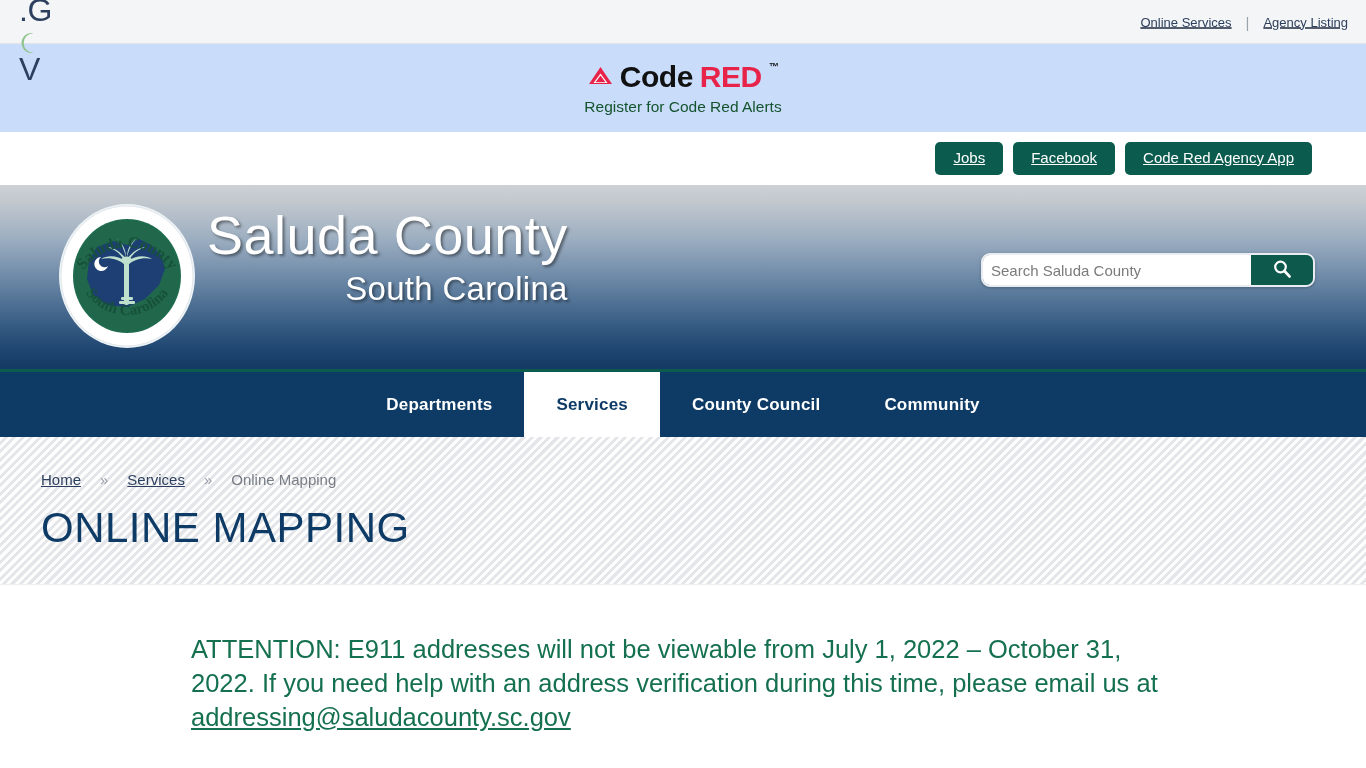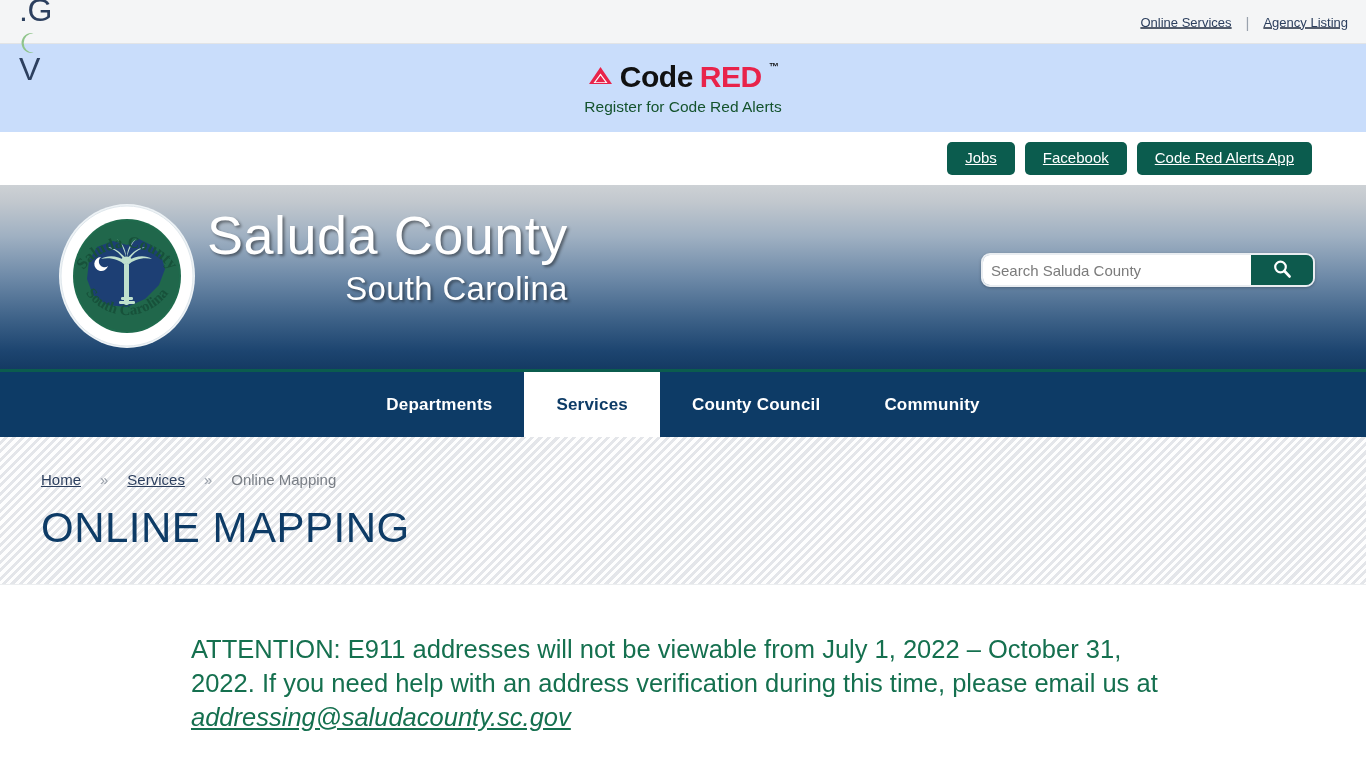--- a/index.html
+++ b/index.html
@@ -190,21 +190,20 @@
     width: 990px;
     margin-left: 191px;
     color: #15704f;
     font-size: 25.5px;
     line-height: 1.33;
     font-weight: normal;
   }
   .attention a {
     color: #15704f;
     text-decoration: underline;
-    font-style: italic;
   }
 </style>
 </head>
 <body>
 
 <div class="scgov-bar">
   <div class="scgov-logo">
     <span class="scgov-sc">SC</span>
       <span class="scgov-dotg">.G</span>
       <span class="scgov-moon">
@@ -233,21 +232,21 @@
     <span class="codered-code">Code</span>
       <span class="codered-red">RED</span>
       <span class="codered-tm">™</span>
   </div>
   <div class="codered-sub">Register for Code Red Alerts</div>
 </div>
 
 <div class="btn-row">
   <a href="#" class="green-btn">Jobs</a>
   <a href="#" class="green-btn">Facebook</a>
-  <a href="#" class="green-btn">Code Red Alerts App</a>
+  <a href="#" class="green-btn">Code Red Agency App</a>
 </div>
 
 <div class="masthead">
 
   <div class="seal">
     <svg width="140" height="147" viewBox="0 0 140 147">
       <defs>
         <path id="arcTop" d="M 20,82 A 52,52 0 0 1 120,82" fill="none"></path>
         <path id="arcBot" d="M 22,76 A 50,50 0 0 0 118,76" fill="none"></path>
       </defs>

